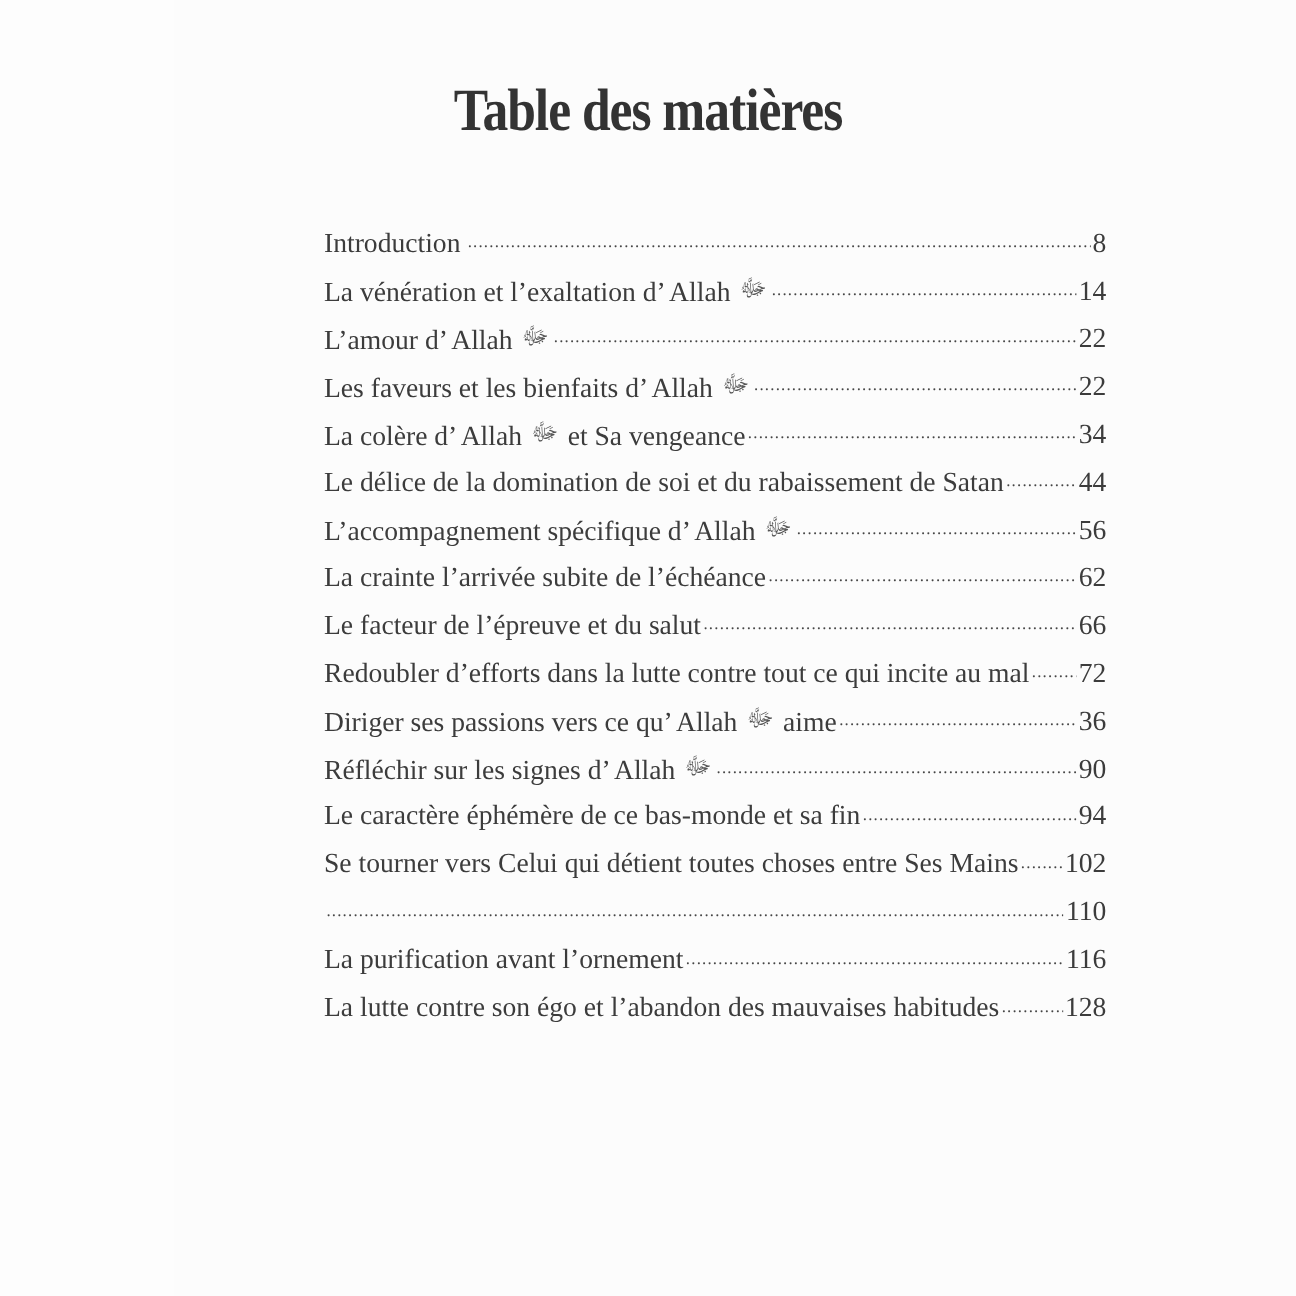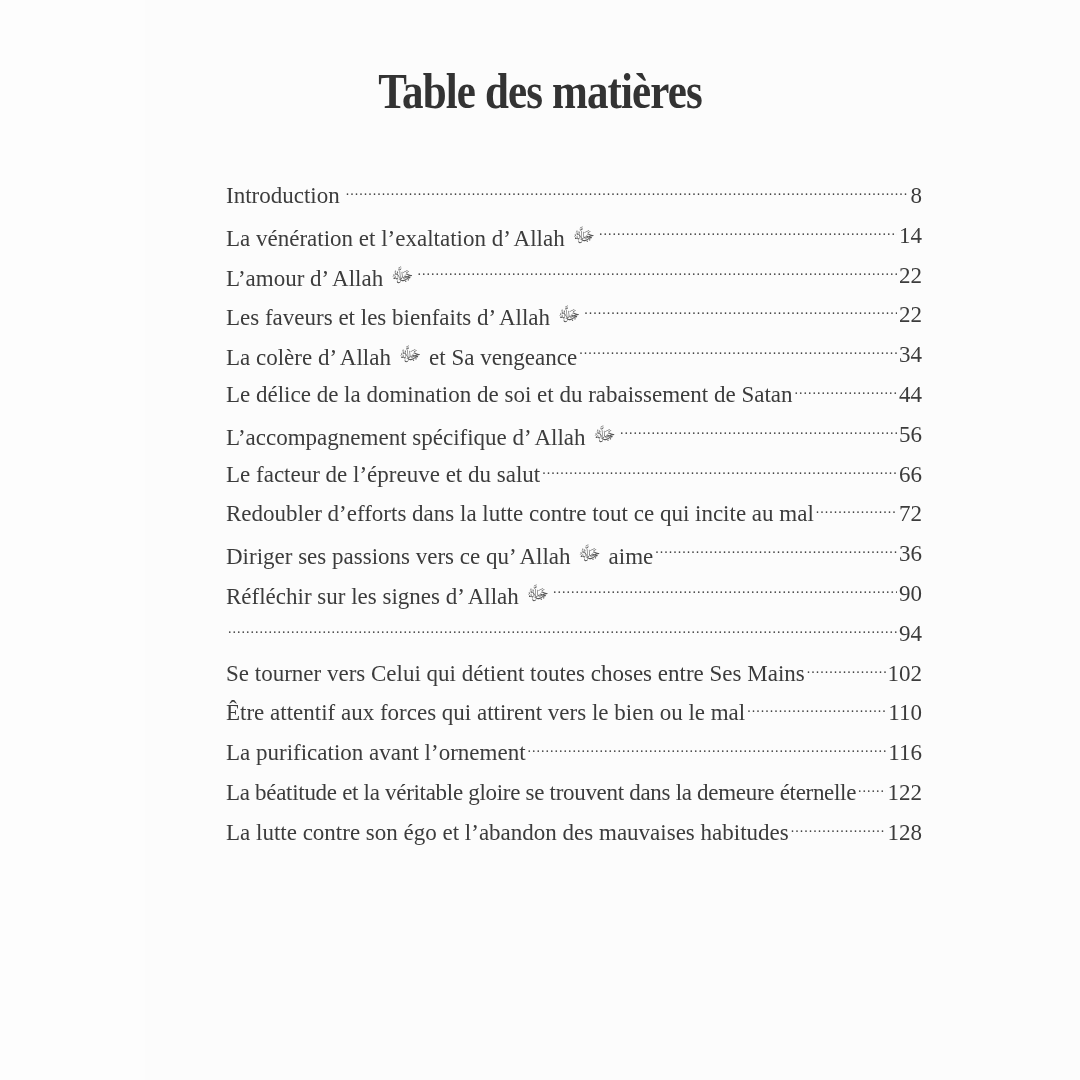--- a/index.html
+++ b/index.html
@@ -21,25 +21,26 @@
     font-weight: bold;
     font-size: 50px;
     letter-spacing: -1px;
     color: #333;
     transform: scaleX(0.86);
   }
   .toc {
     position: absolute; left: 226px; top: 183px; width: 696px;
   }
   .row {
-    display: flex; align-items: flex-start;
+    display: flex; align-items: center;
     height: 39.8px;
     font-size: 23px;
     color: #3c3c3c;
     white-space: nowrap;
+    margin-left: 44px;
   }
   .label { flex: 0 0 auto; transform-origin: left; }
   .honor {
     display: inline-block; font-size: 20px; margin: 0 2px;
     color: #555; vertical-align: 4px;
   }
   .dots {
     flex: 1 1 auto; overflow: hidden; margin: 0 2px;
     font-size: 14px; letter-spacing: 1px; color: #444;
   }
@@ -85,61 +86,61 @@
     <span class="label"><span>Le délice de la domination de soi  et du rabaissement de Satan</span><span></span></span>
     <span class="dots"></span>
     <span class="page-num">44</span>
   </div>
   <div class="row">
     <span class="label"><span>L’accompagnement spécifique d’ Allah</span> <span class="honor">ﷻ</span><span></span></span>
     <span class="dots"></span>
     <span class="page-num">56</span>
   </div>
   <div class="row">
+    <span class="label"><span>La crainte l’arrivée subite de l’échéance</span></span>
+    <span class="dots"></span>
+    <span class="page-num">62</span>
+  </div>
+  <div class="row">
     <span class="label"><span>Le facteur de l’épreuve et du salut</span></span>
     <span class="dots"></span>
     <span class="page-num">66</span>
   </div>
   <div class="row">
     <span class="label"><span>Redoubler d’efforts dans la lutte contre tout ce qui incite au mal</span></span>
     <span class="dots"></span>
     <span class="page-num">72</span>
   </div>
   <div class="row">
     <span class="label"><span>Diriger ses passions vers ce qu’ Allah</span> <span class="honor">ﷻ</span> <span>aime</span></span>
     <span class="dots"></span>
     <span class="page-num">36</span>
   </div>
   <div class="row">
     <span class="label"><span>Réfléchir sur les signes d’ Allah</span> <span class="honor">ﷻ</span></span>
     <span class="dots"></span>
     <span class="page-num">90</span>
   </div>
   <div class="row">
+    <span class="label"><span>Le caractère éphémère de ce bas-monde et sa fin</span></span>
     <span class="dots"></span>
     <span class="page-num">94</span>
   </div>
   <div class="row">
     <span class="label"><span>Se tourner vers Celui qui détient toutes choses entre Ses Mains</span></span>
     <span class="dots"></span>
     <span class="page-num">102</span>
   </div>
   <div class="row">
-    <span class="label"><span>Être attentif aux forces qui attirent vers le bien ou le mal</span></span>
     <span class="dots"></span>
     <span class="page-num">110</span>
   </div>
   <div class="row">
     <span class="label"><span>La purification avant l’ornement</span></span>
     <span class="dots"></span>
     <span class="page-num">116</span>
   </div>
   <div class="row">
-    <span class="label" style="letter-spacing:-0.3px"><span>La béatitude et la véritable gloire se trouvent dans la demeure éternelle</span></span>
-    <span class="dots"></span>
-    <span class="page-num">122</span>
-  </div>
-  <div class="row">
     <span class="label"><span>La lutte contre son égo et l’abandon des mauvaises habitudes</span></span>
     <span class="dots"></span>
     <span class="page-num">128</span>
   </div>
 </div>
 
 </body></html>

